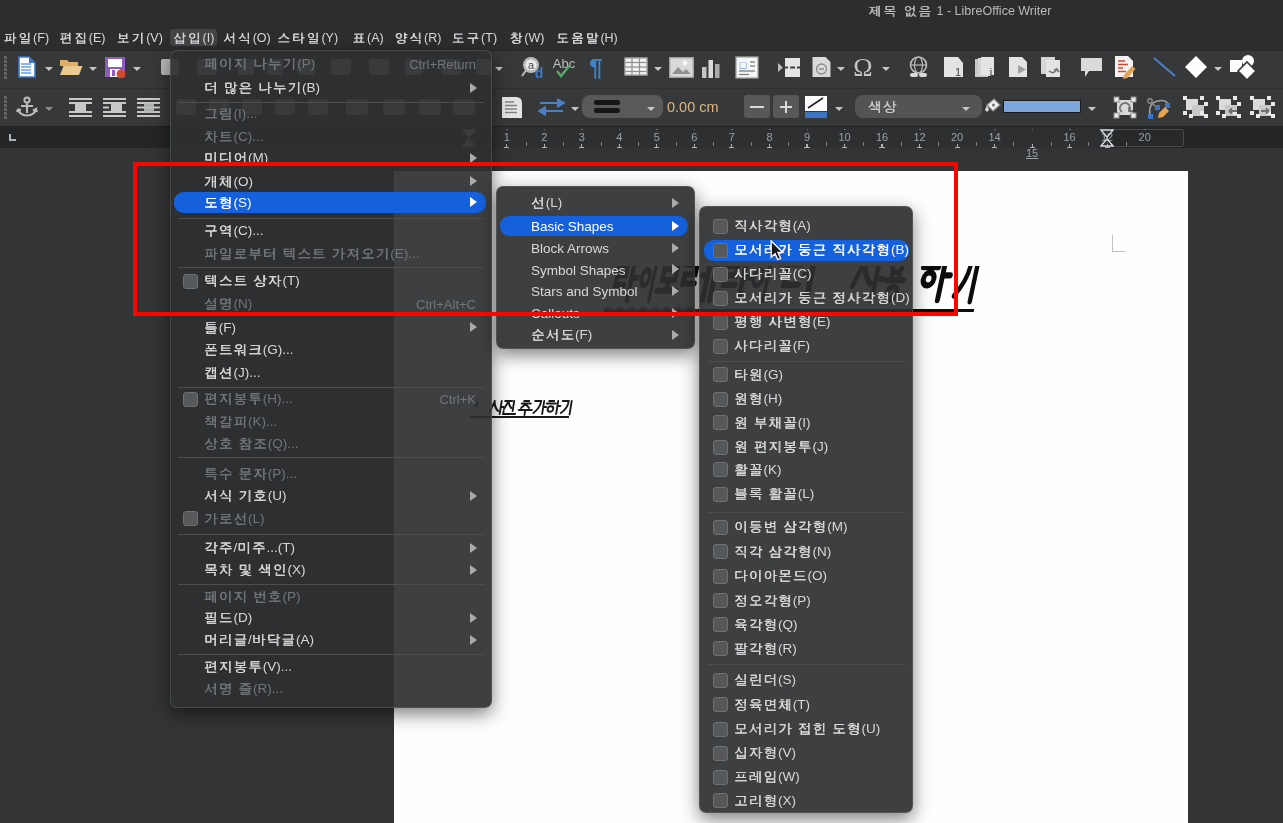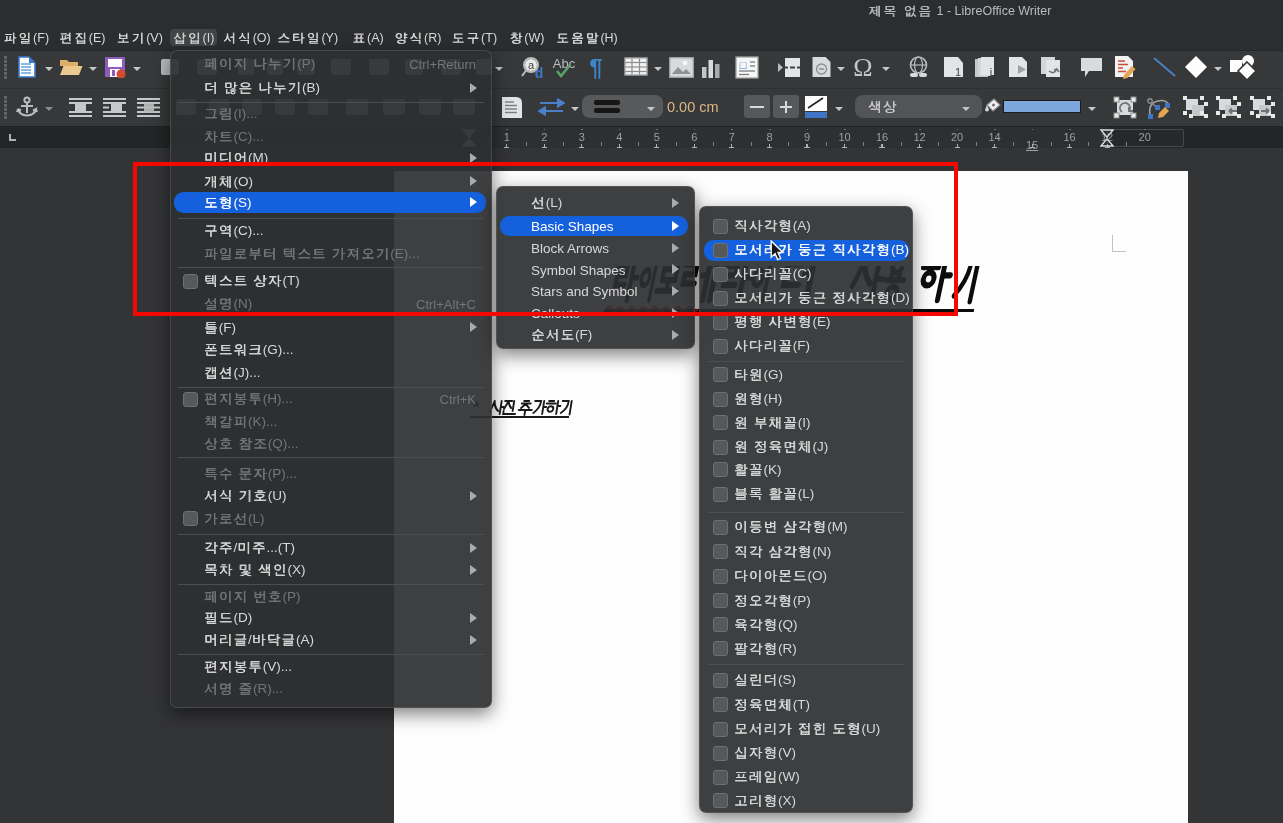--- a/index.html
+++ b/index.html
@@ -488,21 +488,21 @@
 <div class="abs" style="left:956.6px;top:128.5px;width:1.5px;height:1.5px;background:#6a6e71;"></div>
 <div class="abs" style="left:956.5px;top:143.5px;width:1.2px;height:4.5px;background:#aeb2b5;"></div>
 <div class="abs" style="left:954.5px;top:147px;width:5.2px;height:1.2px;background:#aeb2b5;"></div>
 <div class="abs" style="left:994.6px;top:131px;font-size:11px;color:#9aa0a5;">
     <span class="ctr abs" style="top:6px;">14</span>
   </div>
 <div class="abs" style="left:994.1px;top:128.5px;width:1.5px;height:1.5px;background:#6a6e71;"></div>
 <div class="abs" style="left:994.0px;top:143.5px;width:1.2px;height:4.5px;background:#aeb2b5;"></div>
 <div class="abs" style="left:992.0px;top:147px;width:5.2px;height:1.2px;background:#aeb2b5;"></div>
 <div class="abs" style="left:1032.1px;top:131px;font-size:11px;color:#9aa0a5;">
-    <span class="ctr abs" style="top:14px;text-decoration:underline;">15</span>
+    <span class="ctr abs" style="top:22px;text-decoration:underline;">15</span>
   </div>
 <div class="abs" style="left:1031.6px;top:128.5px;width:1.5px;height:1.5px;background:#6a6e71;"></div>
 <div class="abs" style="left:1031.5px;top:143.5px;width:1.2px;height:4.5px;background:#aeb2b5;"></div>
 <div class="abs" style="left:1029.5px;top:147px;width:5.2px;height:1.2px;background:#aeb2b5;"></div>
 <div class="abs" style="left:1069.6px;top:131px;font-size:11px;color:#9aa0a5;">
     <span class="ctr abs" style="top:6px;">16</span>
   </div>
 <div class="abs" style="left:1069.1px;top:128.5px;width:1.5px;height:1.5px;background:#6a6e71;"></div>
 <div class="abs" style="left:1069.0px;top:143.5px;width:1.2px;height:4.5px;background:#aeb2b5;"></div>
 <div class="abs" style="left:1067.0px;top:147px;width:5.2px;height:1.2px;background:#aeb2b5;"></div>
@@ -786,21 +786,21 @@
 <div class="abs cb" style="left:712.5px;top:391.5px;"></div>
 <div class="abs mitem" style="left:734px;top:399.0px;">
     <span class="vctr abs"><span class="k">원형</span>(H)</span>
   </div>
 <div class="abs cb" style="left:712.5px;top:415.3px;"></div>
 <div class="abs mitem" style="left:734px;top:422.8px;">
     <span class="vctr abs"><span class="k">원 부채꼴</span>(I)</span>
   </div>
 <div class="abs cb" style="left:712.5px;top:439.5px;"></div>
 <div class="abs mitem" style="left:734px;top:447.0px;">
-    <span class="vctr abs"><span class="k">원 정육면체</span>(J)</span>
+    <span class="vctr abs"><span class="k">원 편지봉투</span>(J)</span>
   </div>
 <div class="abs cb" style="left:712.5px;top:462.2px;"></div>
 <div class="abs mitem" style="left:734px;top:469.7px;">
     <span class="vctr abs"><span class="k">활꼴</span>(K)</span>
   </div>
 <div class="abs cb" style="left:712.5px;top:486.9px;"></div>
 <div class="abs mitem" style="left:734px;top:494.4px;">
     <span class="vctr abs"><span class="k">블록 활꼴</span>(L)</span>
   </div>
 <div class="abs sep" style="left:707px;top:511.5px;width:198px;"></div>

